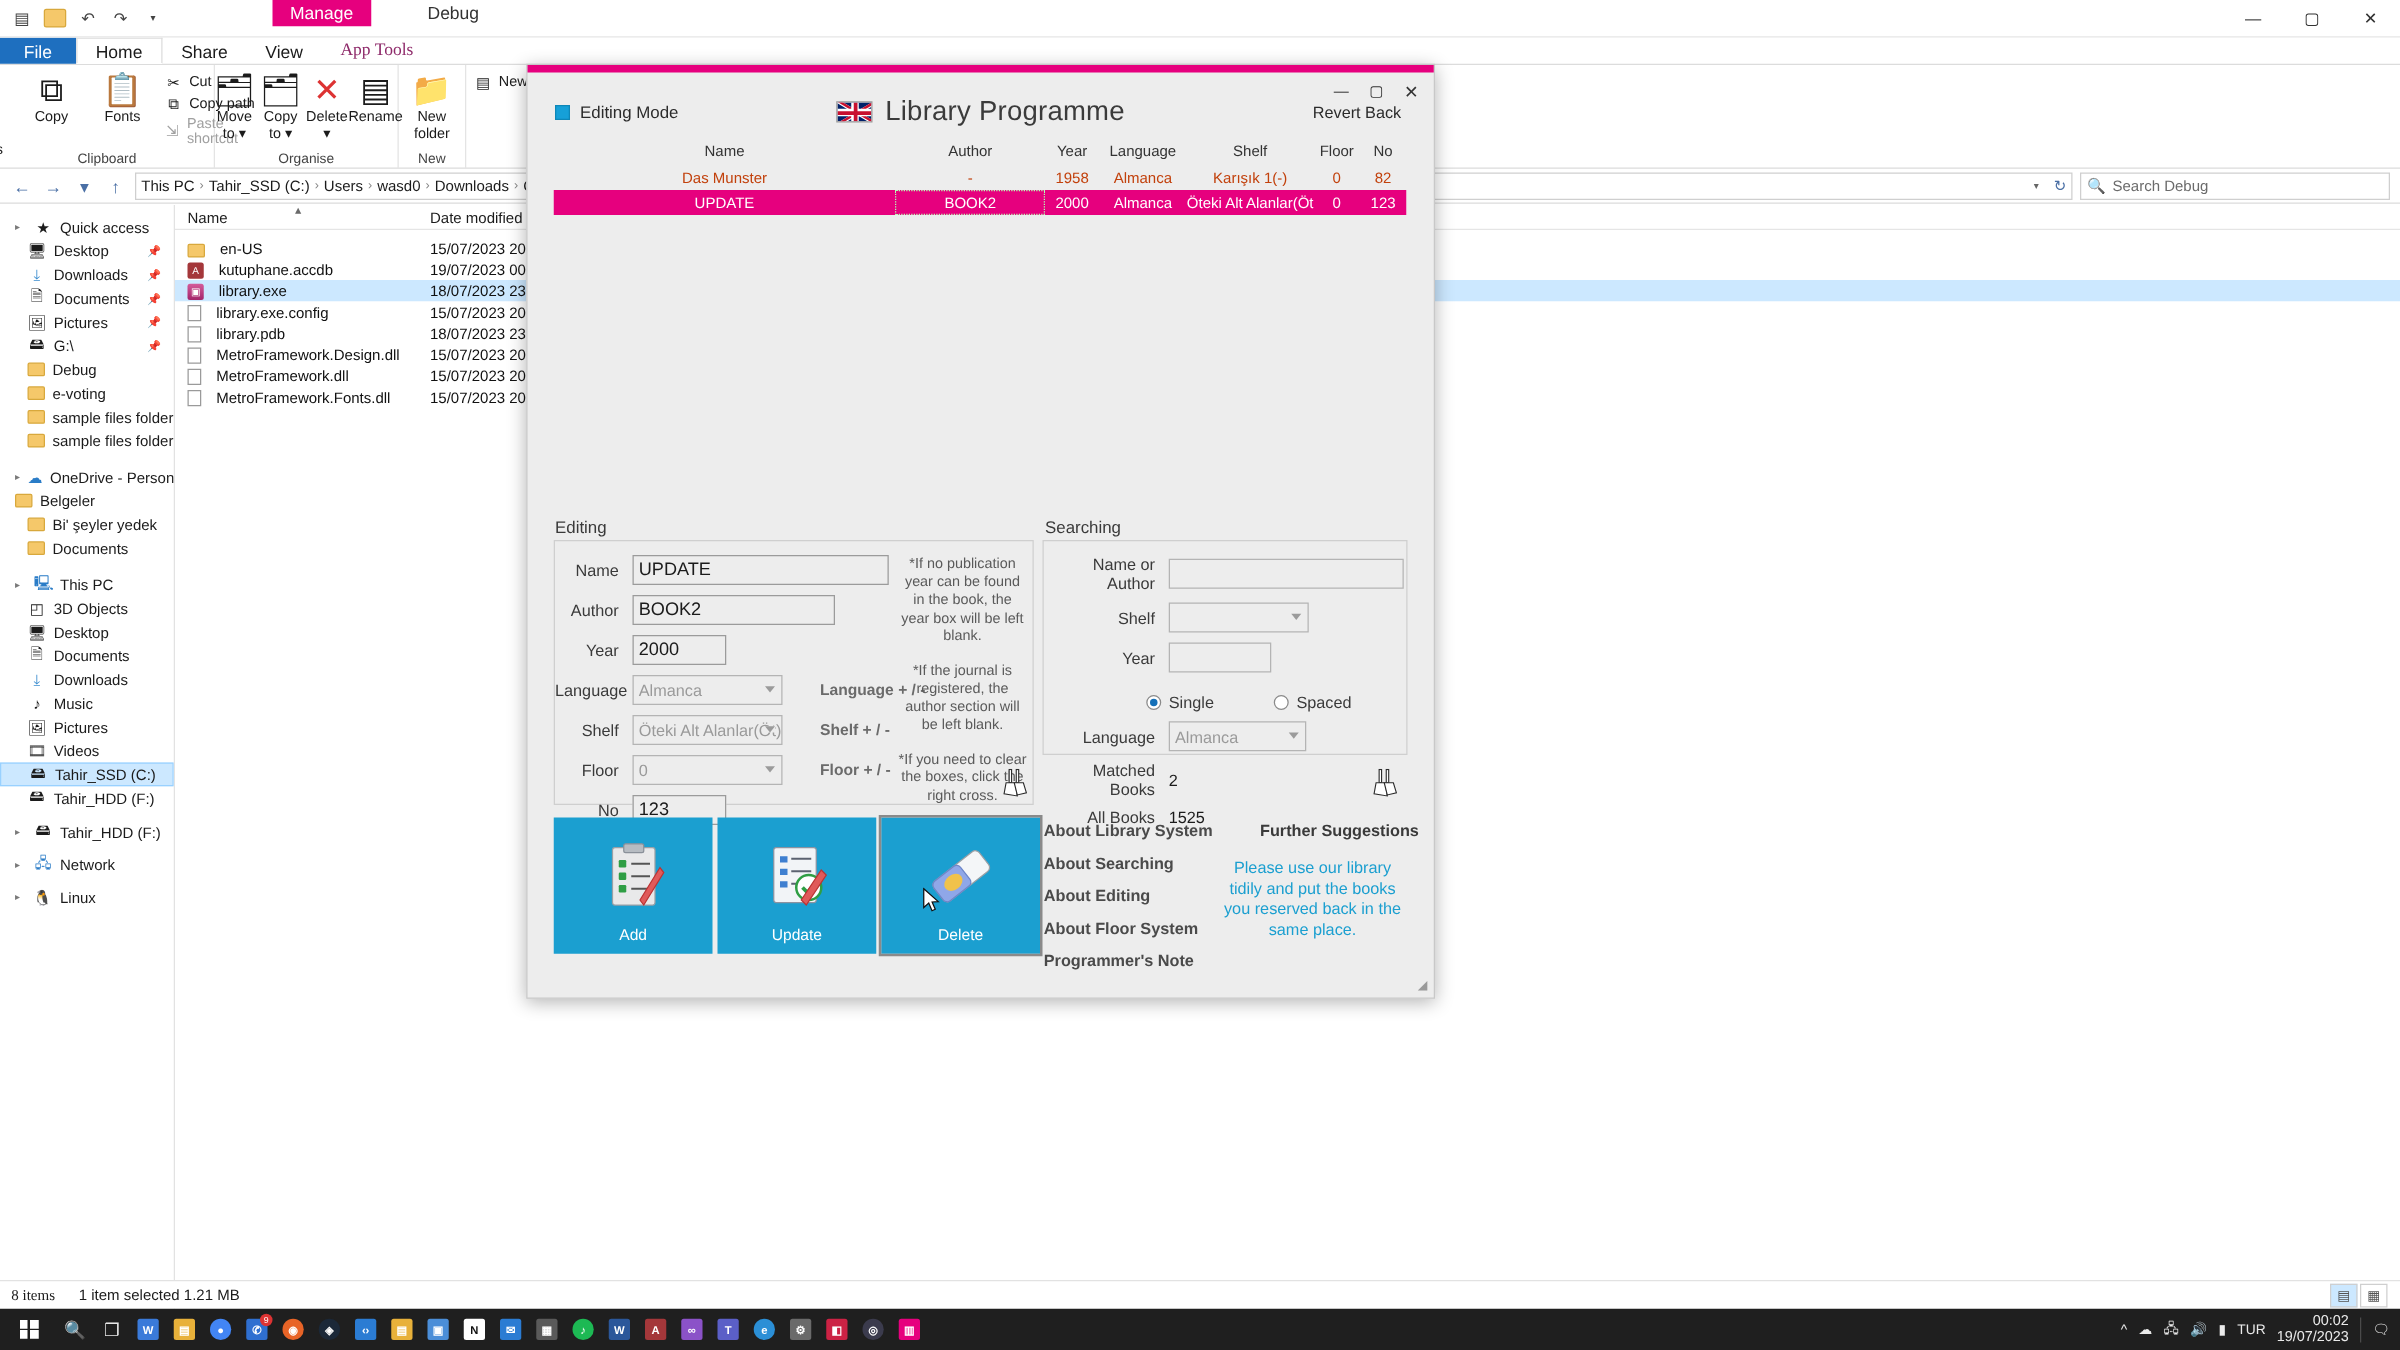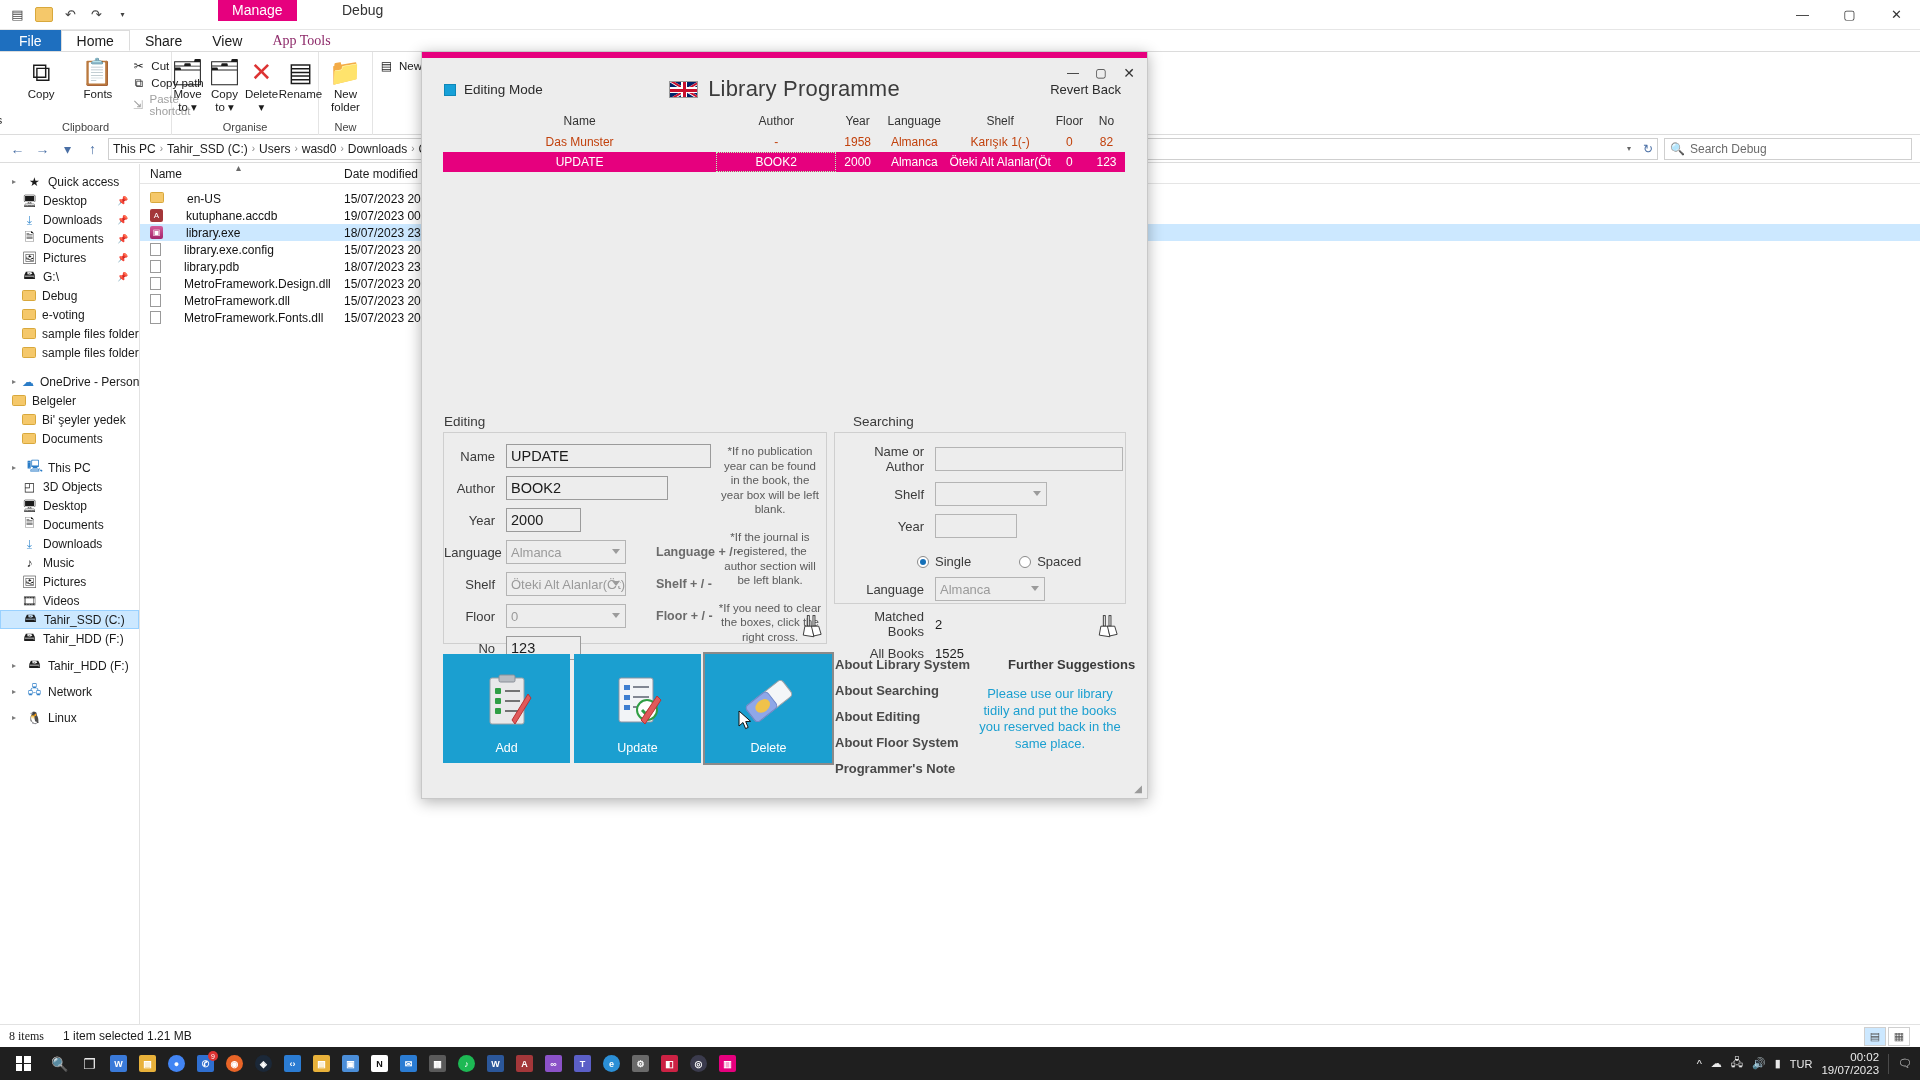--- a/index.html
+++ b/index.html
@@ -68,21 +68,21 @@
   .nv .fi { width:14px;height:11px;background:#f5c86a;border:1px solid #d8a83c;border-radius:1.5px; }
 
   .ex-list { flex:1; position:relative; }
   .lst-head { height:20px; display:flex; align-items:center; border-bottom:1px solid #e5e5e5;
               font-size:12px; color:#1b1b1b; }
   .lst-head .c1 { width:204px; padding-left:10px; position:relative; }
   .lst-head .c1 .sortcar { position:absolute; left:96px; top:-5px; color:#6a6a6a; font-size:10px; }
   .lst-head .c2 { width:130px; }
   .frow { height:17px; display:flex; align-items:center; font-size:12px; color:#111; }
   .frow.sel { background:#cce8ff; }
-  .frow .n { width:204px; display:flex; align-items:flex-start; gap:23px; padding-left:10px; }
+  .frow .n { width:204px; display:flex; align-items:flex-end; gap:12px; padding-left:10px; }
   .frow .d { width:160px; color:#111; }
   .fic { width:14px; height:14px; display:inline-flex; align-items:center; justify-content:center;
          font-size:11px; }
   .fic.folder { width:14px;height:11px;background:#f5c86a;border:1px solid #d8a83c;border-radius:1.5px; }
   .fic.accdb { background:#a4373a;color:#fff;font-size:8px;border-radius:2px;width:13px;height:13px; }
   .fic.exe { background:linear-gradient(#d45b9a,#a3246a); color:#fff; font-size:8px; border-radius:2px;
              width:13px;height:13px; }
   .fic.doc { width:11px;height:13px;background:#fff;border:1px solid #9a9a9a; }
 
   .statusbar { position:absolute; left:0; right:0; bottom:33px; height:23px; border-top:1px solid #e2e2e2;
@@ -654,21 +654,21 @@
   </div>
   <svg class="broom" style="left:378px; top:562px" viewBox="0 0 32 32">
     <g stroke="#2b2b2b" stroke-width="1.1" fill="#fff">
       <rect x="9" y="2" width="2.4" height="13"></rect>
         <rect x="16" y="2" width="2.4" height="13"></rect>
       <path d="M6 15 L15 15 L17 28 L4 26 Z"></path>
         <path d="M14 15 L23 15 L26 25 L17 27 Z"></path>
     </g>
   </svg>
 
-  <div class="sec-label" style="left:431px; top:362px">Searching</div>
+  <div class="sec-label" style="left:414px; top:362px">Searching</div>
   <div class="panel" style="left:412px; top:380px; width:292px; height:172px">
     <div style="padding:11px 0 0 0">
       <div class="fld">
         <div class="lab" style="width:100px">Name or Author</div>
         <div class="inp" style="width:188px;border-color:#b4b4b4"></div>
       </div>
       <div class="fld">
         <div class="lab" style="width:100px">Shelf</div>
         <div class="sel-box" style="width:112px">
           <span></span>

